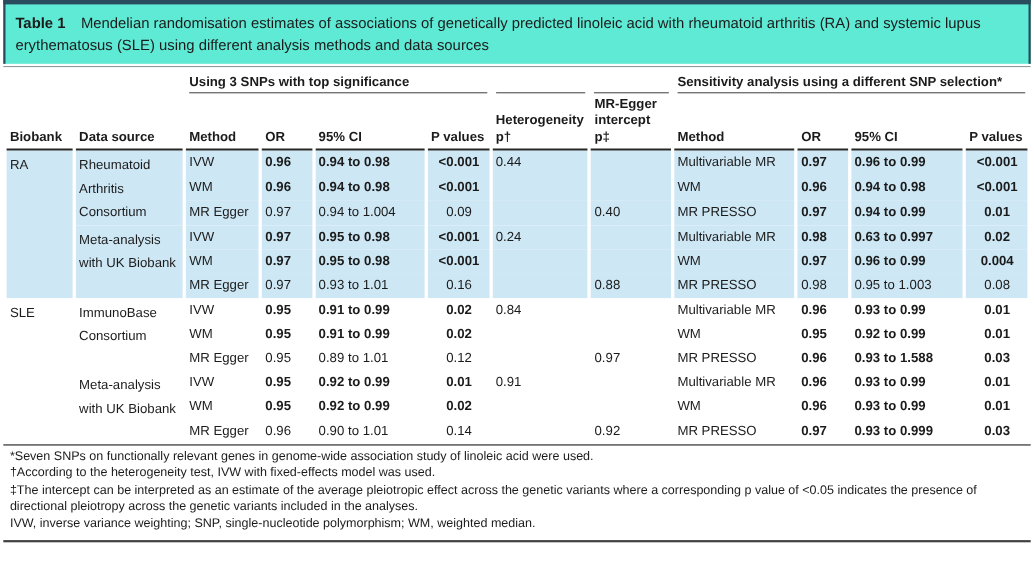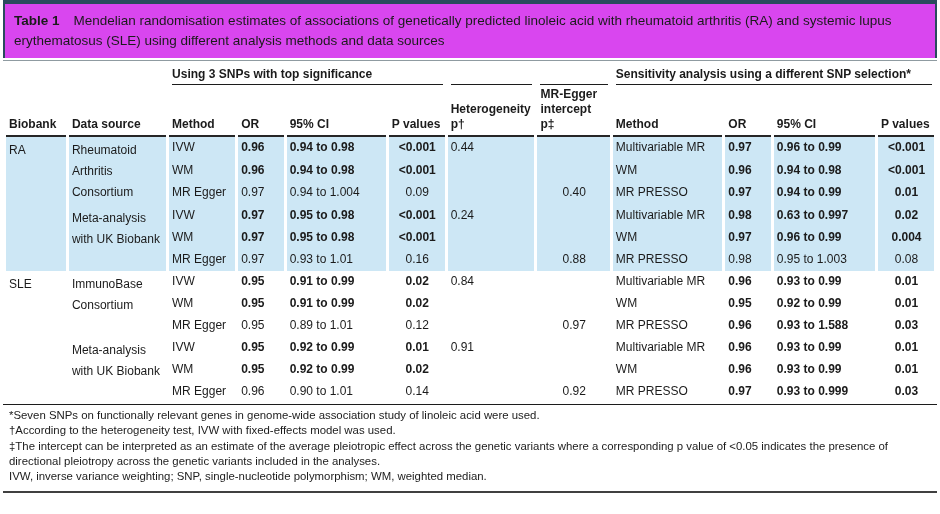--- a/index.html
+++ b/index.html
@@ -10,21 +10,21 @@
     -webkit-font-smoothing:antialiased;
   }
   .page{box-sizing:border-box;width:940px;height:514px;padding:0 3px;}
 
   
   .caption-bar{
     box-sizing:border-box;
     border-top:4px solid #2a4b5e;
     border-left:2px solid #2a4b5e;
     border-right:2px solid #2a4b5e;
-    background:#d946ef;
+    background:#5eead4;
     padding:7px 9px 8px 9px;
     font-size:13.5px;line-height:1.45;
     min-height:52px;
   }
   .caption-bar .tbl-label{font-weight:bold;margin-right:14px;}
   .top-rule{border-top:1px solid #8f9ba1;margin-top:2px;}
 
   
   table{
     table-layout:fixed;
@@ -52,21 +52,21 @@
   tr.col-row th{
     border-bottom:2.5px solid #262626;
     white-space:pre-line;
     line-height:1.25;
   }
   tbody tr{height:22px;}
   tbody td{line-height:1.4;}
   tr.shaded td{background:#cde7f5;}
   .c-outcome,.c-source{line-height:21px;padding-top:3px;}
   .c-p{text-align:center;}
-  .c-egger{text-align:center;}
+  .c-egger{text-align:left;}
   .bold{font-weight:bold;}
 
   
   .footnotes{
     border-top:1.5px solid #1c1c1c;
     margin-top:1px;
     padding:3px 6px 0 6px;
     font-size:11.4px;
     line-height:1.34;
   }

